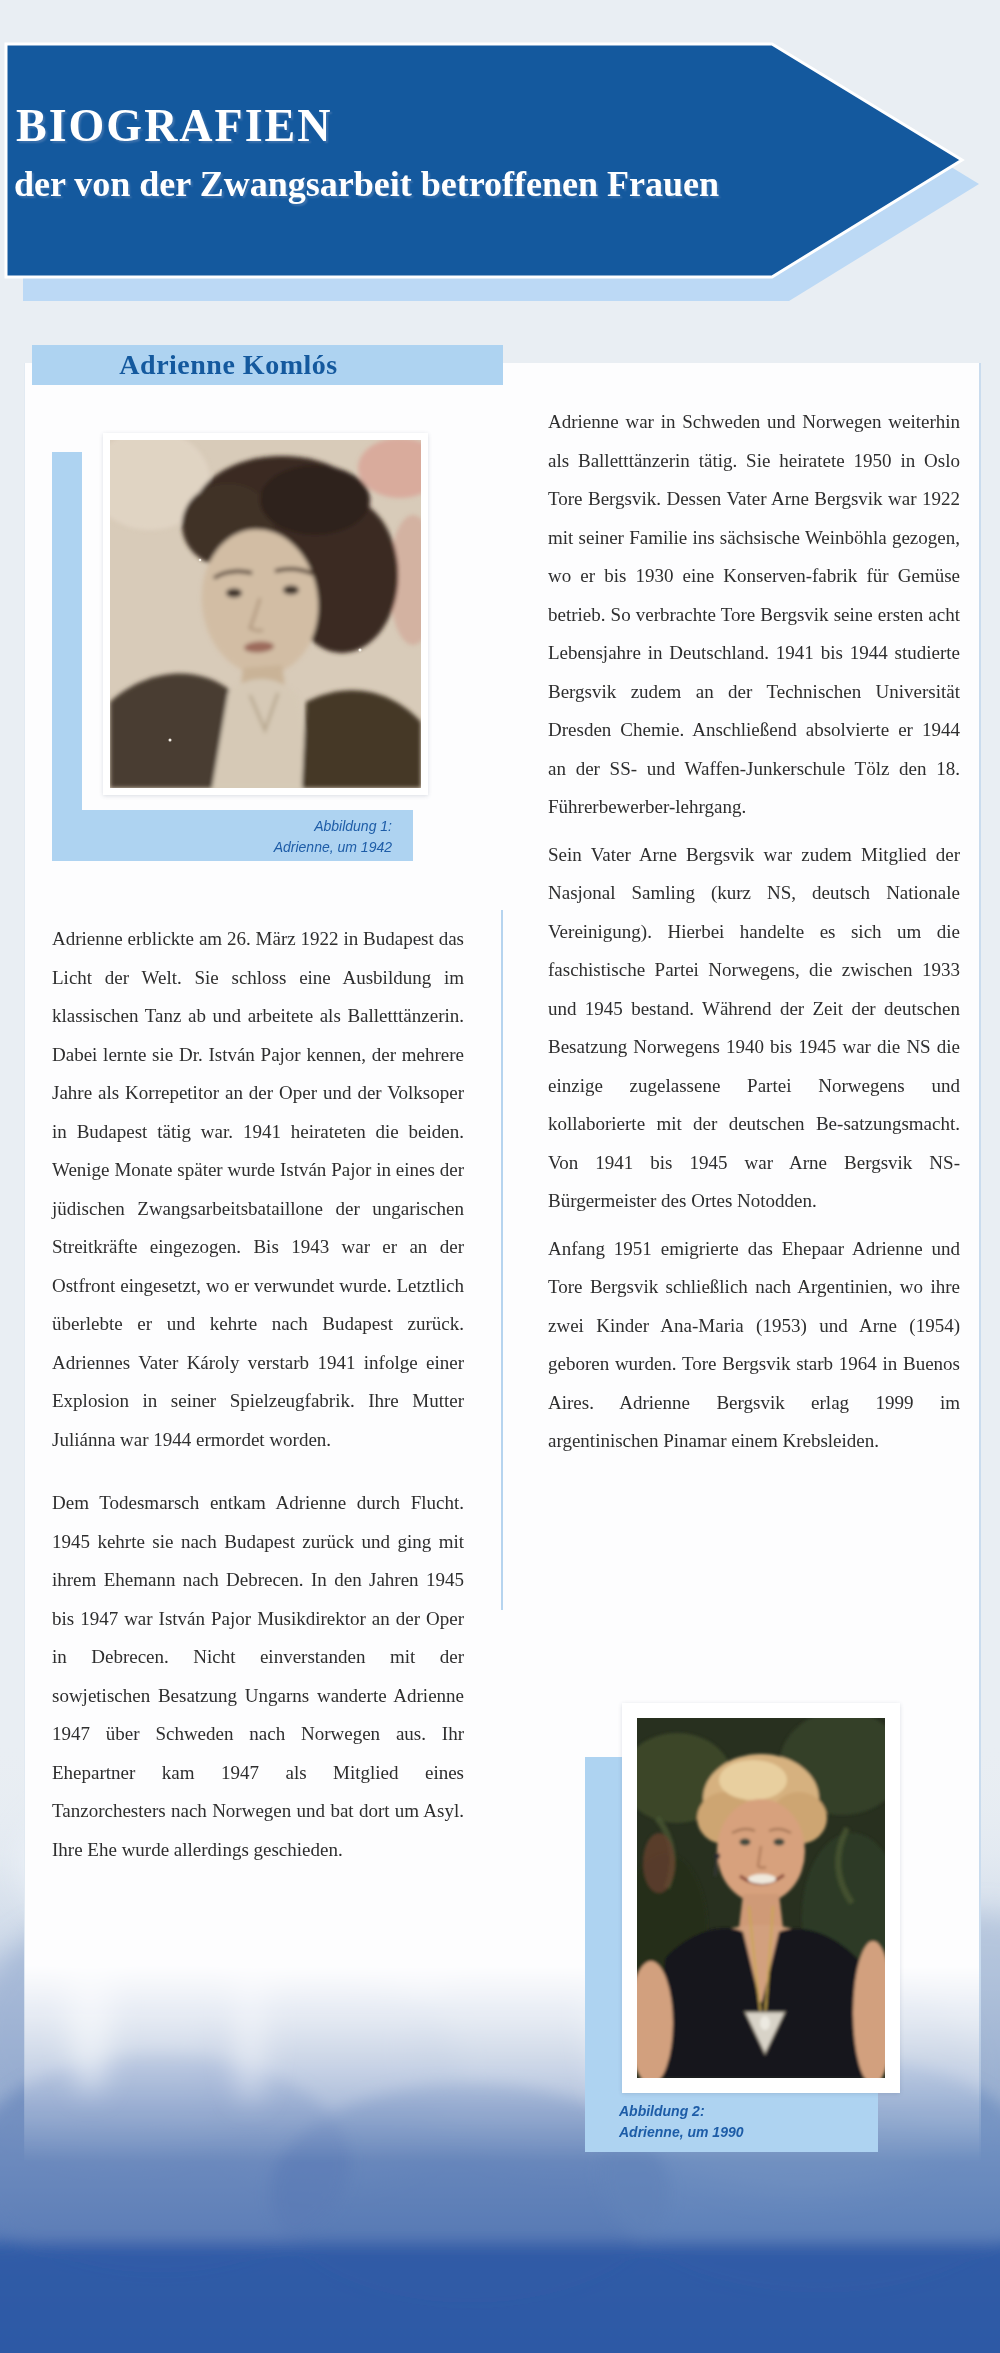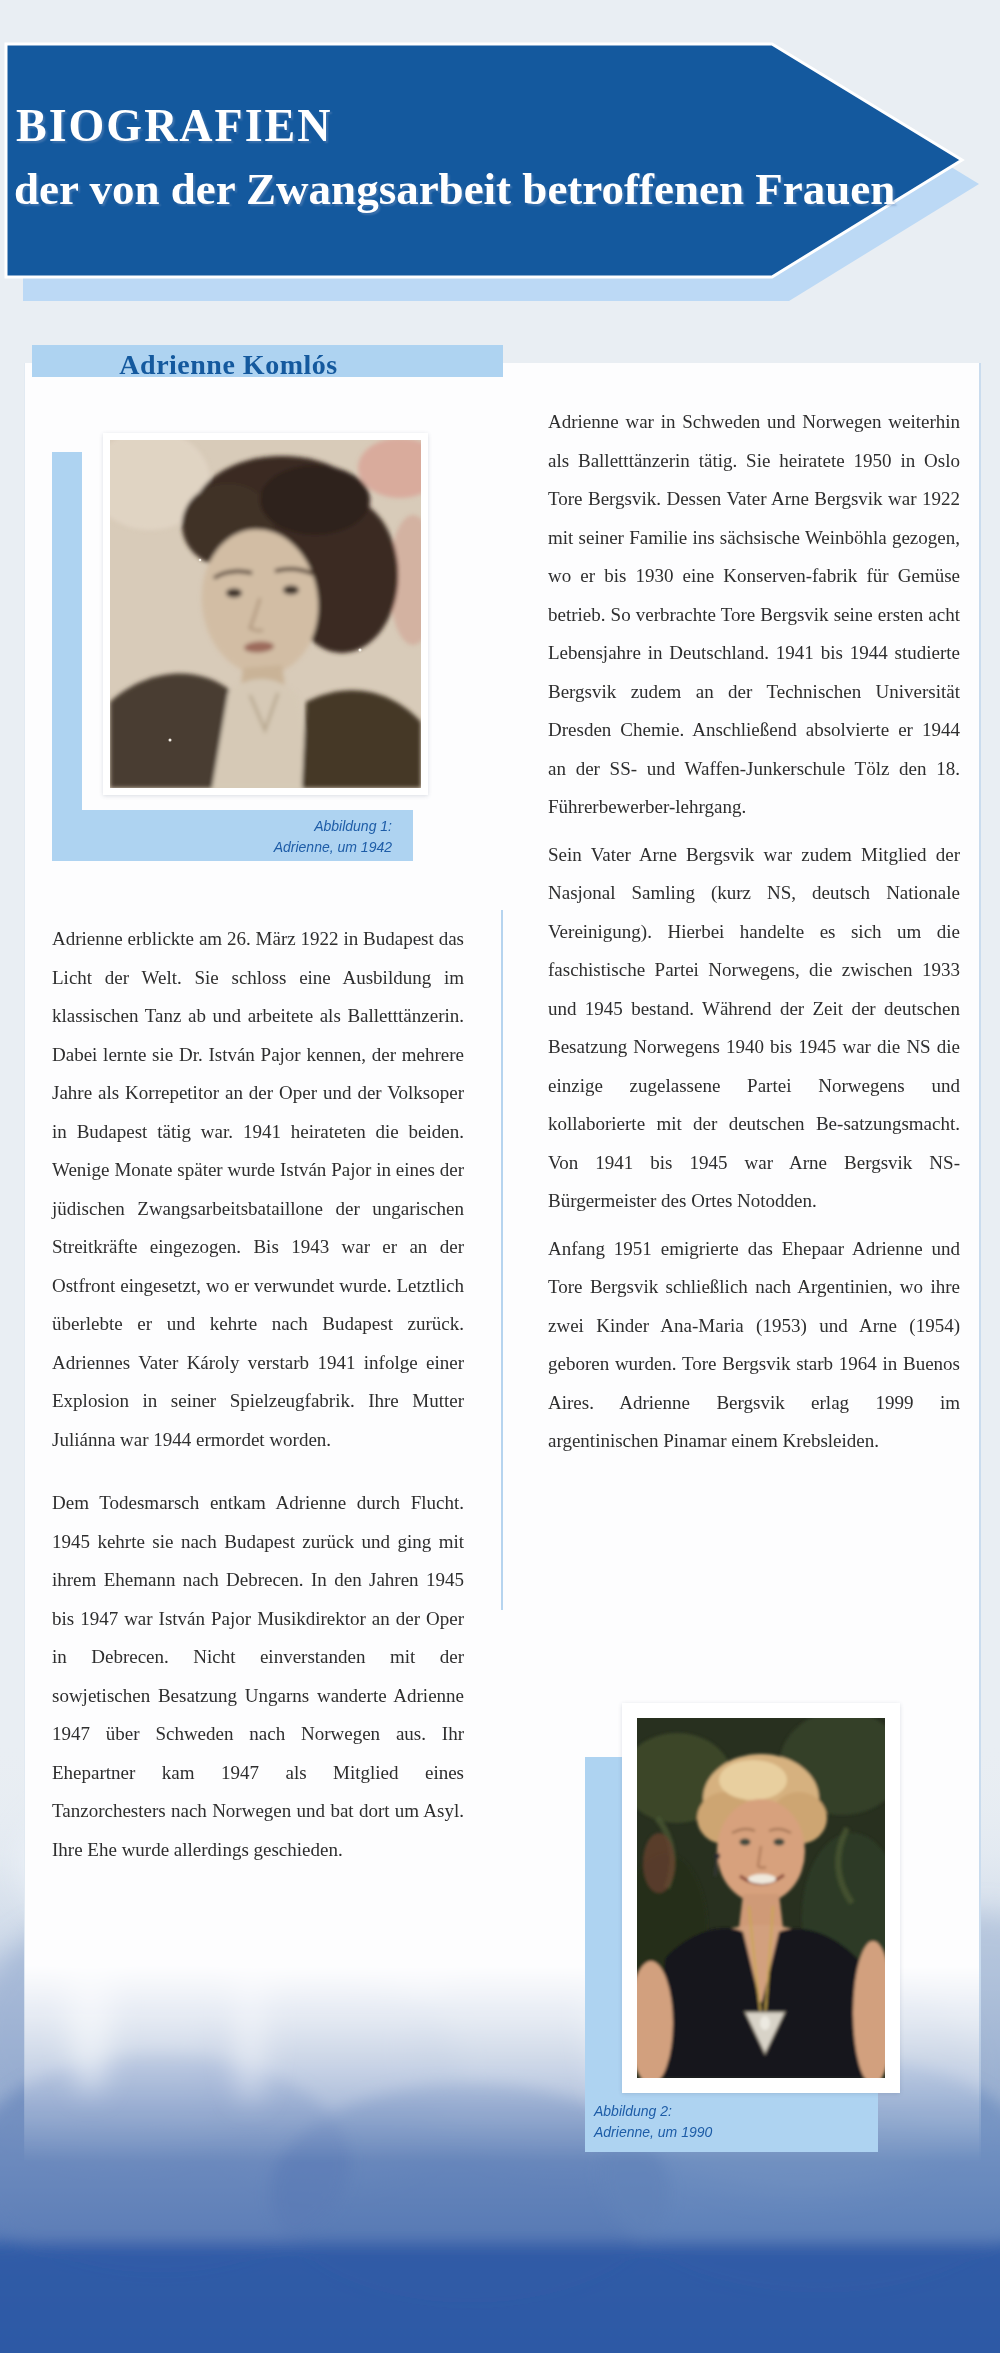--- a/index.html
+++ b/index.html
@@ -16,55 +16,55 @@
   .header svg{position:absolute;left:0;top:0;}
   .header-title{
     position:absolute;left:16px;top:99px;
     font-family:"Liberation Serif","DejaVu Serif",serif;
     font-weight:bold;font-size:46px;letter-spacing:2px;color:#ffffff;
     text-shadow:2px 2px 2px rgba(110,145,190,.45);white-space:nowrap;
   }
   .header-subtitle{
     position:absolute;left:14px;top:163px;
     font-family:"Liberation Serif","DejaVu Serif",serif;
-    font-weight:bold;font-size:45px;color:#ffffff;
+    font-weight:bold;font-size:36px;color:#ffffff;
     text-shadow:2px 2px 2px rgba(110,145,190,.45);white-space:nowrap;
   }
   
   .card{
     position:absolute;left:24px;top:363px;width:954px;height:1800px;z-index:1;
     background:#fdfdfe;
     border-left:1px solid #e2eaf2;border-right:2px solid #cadcee;
     -webkit-mask-image:linear-gradient(to bottom,#000 89%,rgba(0,0,0,0) 100%);
             mask-image:linear-gradient(to bottom,#000 89%,rgba(0,0,0,0) 100%);
   }
   
   .section-band{
-    position:absolute;left:32px;top:345px;width:471px;height:32px;z-index:6;
+    position:absolute;left:32px;top:345px;width:471px;height:40px;z-index:6;
     background:#aed3f1;text-align:center;line-height:40px;padding-right:78px;
     box-sizing:content-box;width:393px; 
   }
   .section-band span{
     font-family:"Liberation Serif","DejaVu Serif",serif;
     font-weight:bold;font-size:28px;color:#14599e;letter-spacing:.5px;
   }
   
   .fig1-strip{position:absolute;left:52px;top:452px;width:30px;height:360px;background:#aed3f1;z-index:2;}
   .fig1-band{position:absolute;left:52px;top:810px;width:361px;height:51px;background:#aed3f1;z-index:2;}
   .fig1-frame{
     position:absolute;left:103px;top:433px;width:311px;height:348px;z-index:3;
     background:#ffffff;padding:7px;box-shadow:0 1px 4px rgba(60,80,110,.18);
   }
   .fig1-frame svg{display:block;width:311px;height:348px;}
   .caption{
     position:absolute;z-index:4;font-style:italic;font-size:14px;line-height:21px;
     color:#1d5ca7;font-family:"Liberation Sans","DejaVu Sans",sans-serif;
   }
   .caption1{left:62px;top:816px;width:330px;text-align:right;}
-  .caption2{left:594px;top:2101px;width:265px;}
+  .caption2{left:619px;top:2101px;width:265px;font-weight:bold;}
   
   .fig2-rect{position:absolute;left:585px;top:1757px;width:293px;height:395px;background:#aed3f1;z-index:2;}
   .fig2-frame{
     position:absolute;left:622px;top:1703px;width:248px;height:360px;z-index:3;
     background:#ffffff;padding:15px;box-shadow:0 1px 4px rgba(60,80,110,.18);
   }
   .fig2-frame svg{display:block;width:248px;height:360px;}
   
   .col{
     position:absolute;width:412px;z-index:3;

